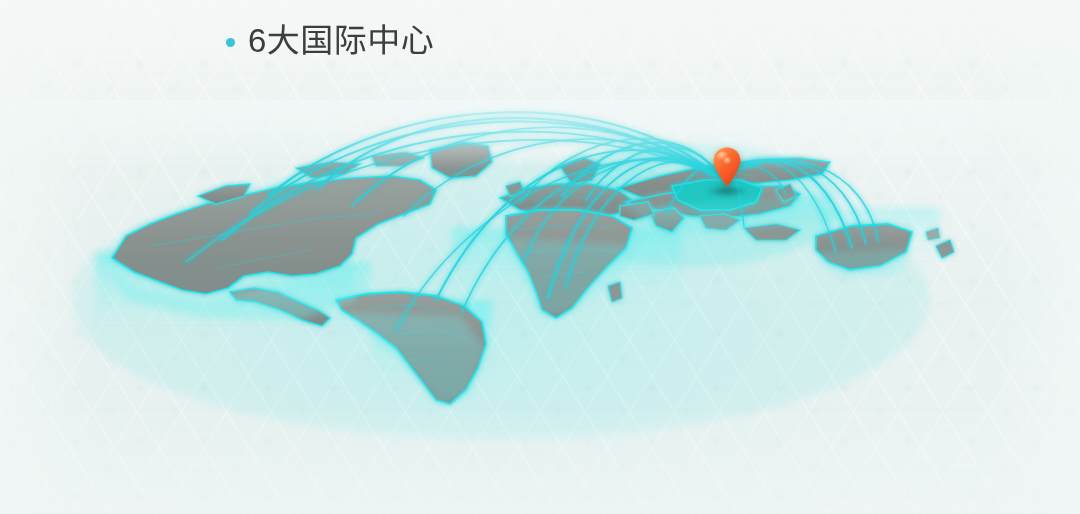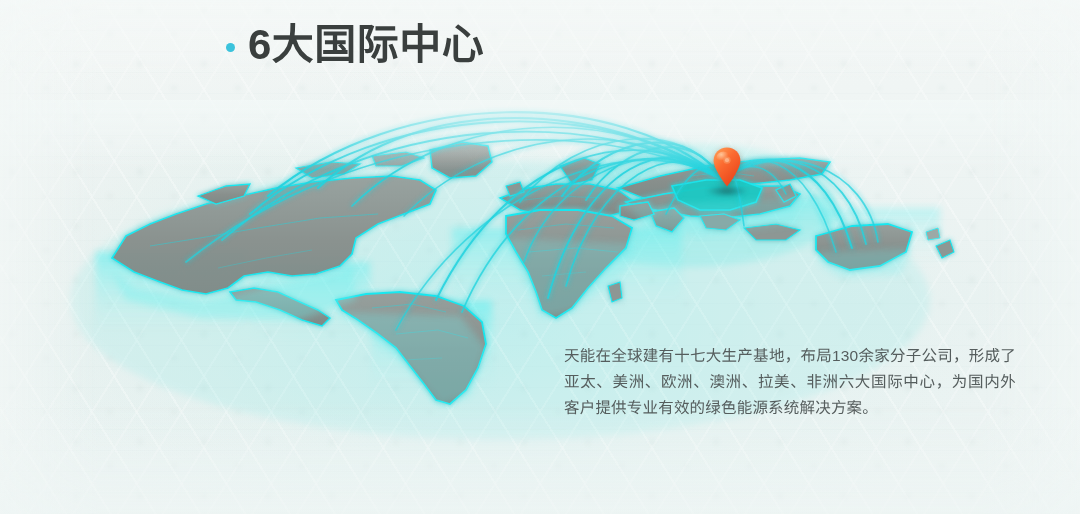--- a/index.html
+++ b/index.html
@@ -49,22 +49,22 @@
     display:flex; align-items:center; gap:112px;
     z-index:40;
   }
   .headline { display:flex; align-items:center; gap:13px; }
   .bullet {
     width:9px; height:9px; border-radius:50%;
     flex:0 0 auto;
     margin-top:4px;
   }
   .headline-text {
-    font-size:42px;
-    font-weight:bold;
+    font-size:33px;
+    font-weight:normal;
     letter-spacing:.5px;
     line-height:1;
     white-space:nowrap;
   }
 
   
   .paragraph {
     position:absolute;
     left:564px; top:343px;
     width:452px;
@@ -314,15 +314,14 @@
 
   <div class="haze"></div>
 
   <div class="headings">
     <div class="headline">
       <span class="bullet" style="background:#3BC3DC"></span>
       <span class="headline-text" style="color:#3a3f3e">6大国际中心</span>
     </div>
   </div>
 
-  <p class="paragraph" style="color:#555d5d">天能在全球建有十七大生产基地，布局130余家分子公司，形成了亚太、美洲、欧洲、澳洲、拉美、非洲六大国际中心，为国内外客户提供专业有效的绿色能源系统解决方案。</p>
 
 </div>
 
 </body></html>

